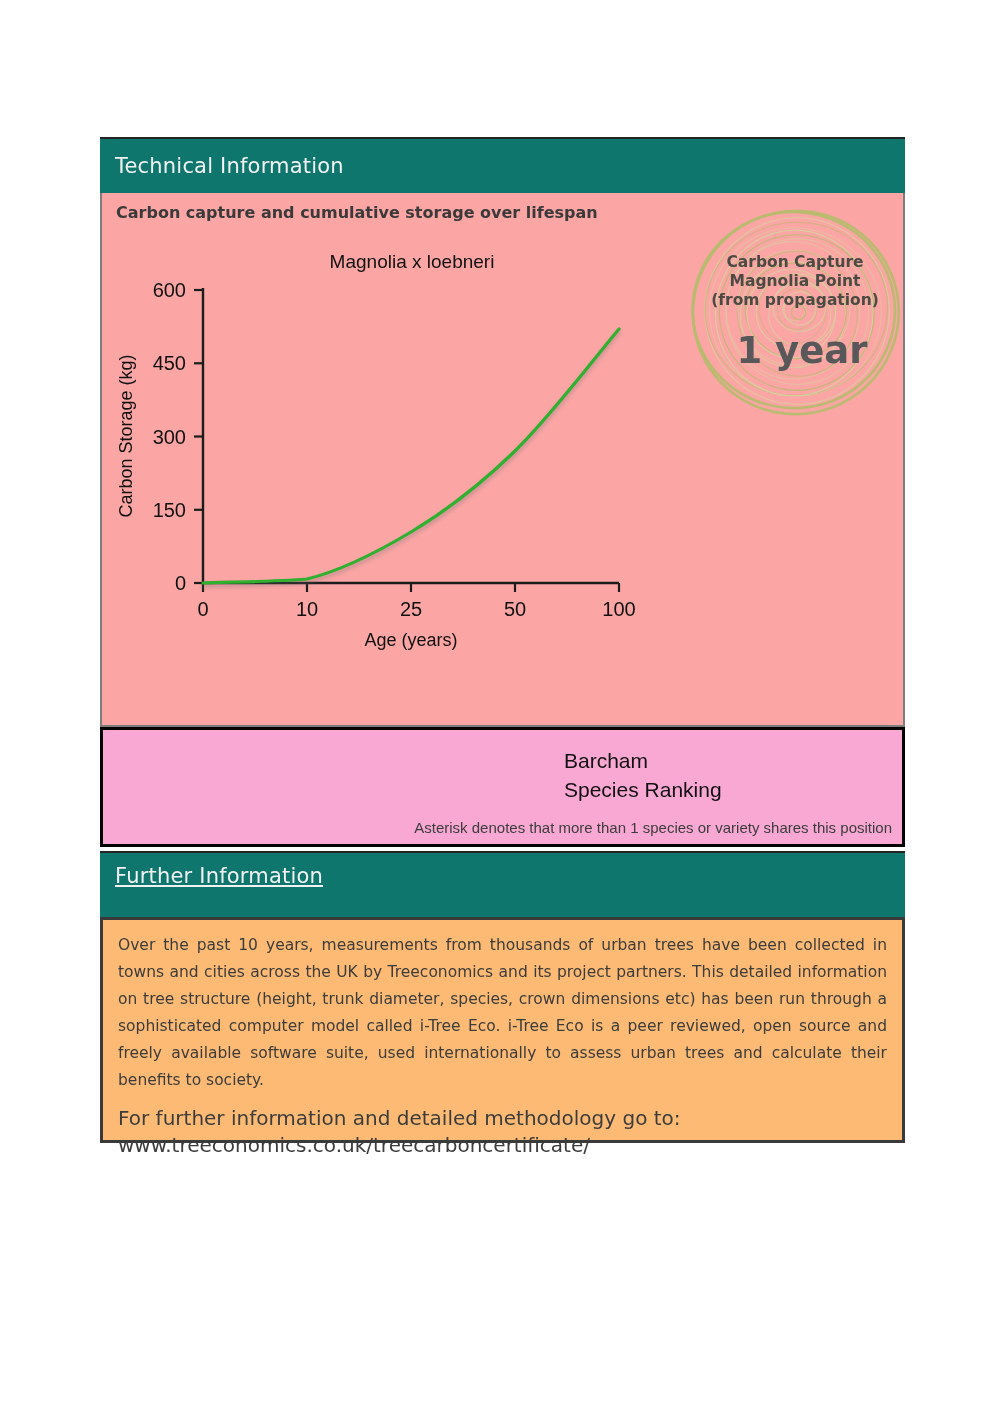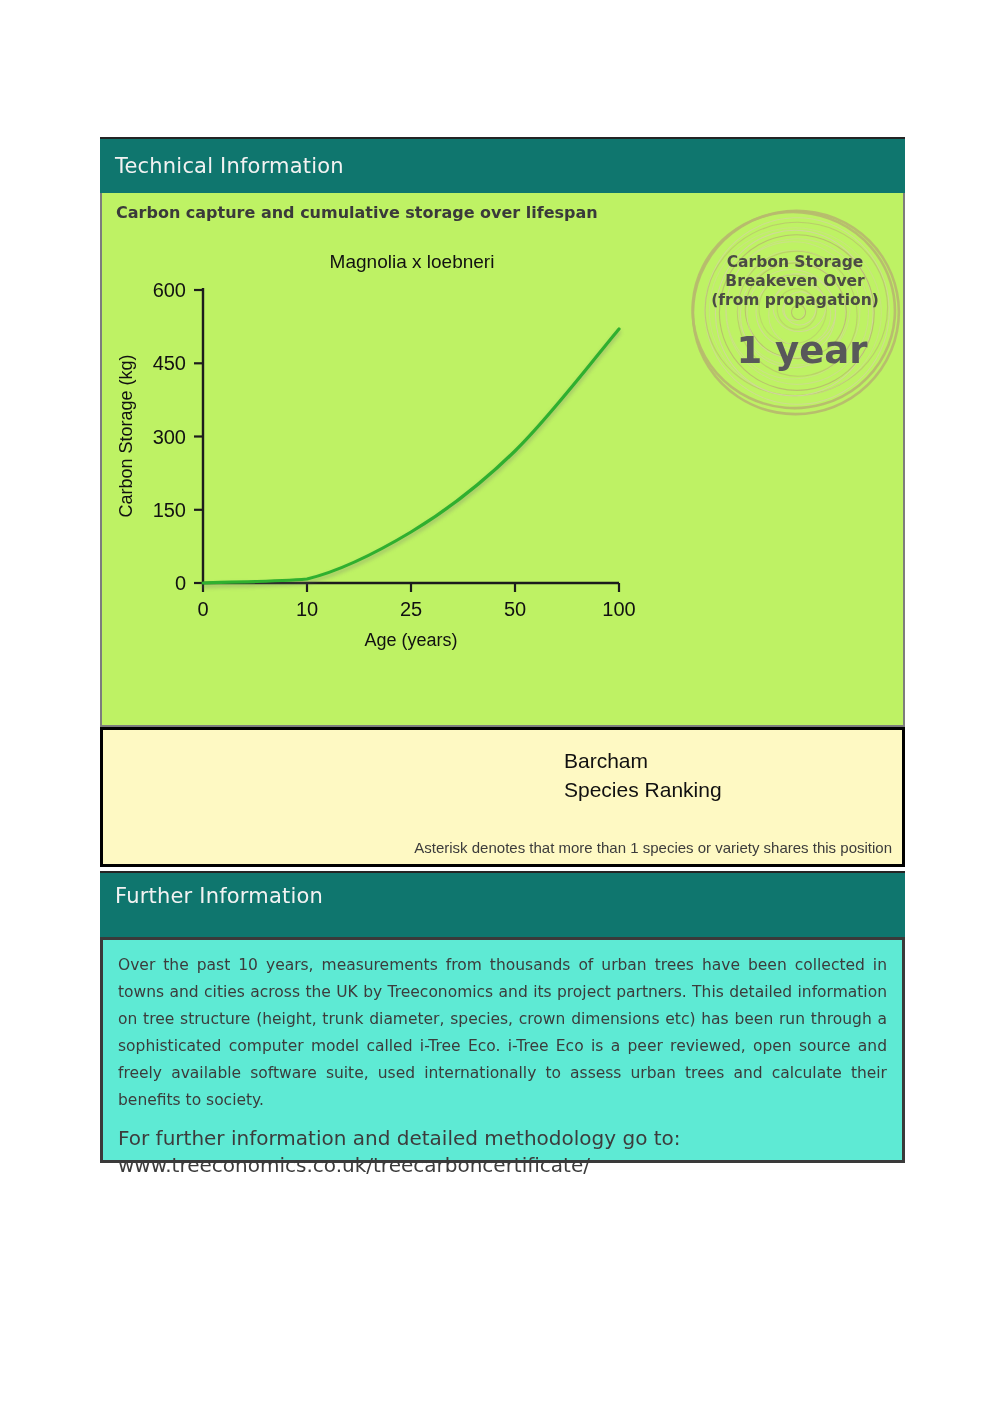--- a/index.html
+++ b/index.html
@@ -10,26 +10,26 @@
   .doc{position:absolute;left:100px;top:137px;width:805px;}
 
   
   .section-bar{
     background:#0f766e;color:#f2f2f2;
     font-size:21px;letter-spacing:.2px;
     border-top:2px solid #242424;
     box-sizing:border-box;
   }
   .bar-technical{height:56px;line-height:54px;padding-left:15px;}
-  .bar-further{height:66px;padding:11px 0 0 15px;}
+  .bar-further{height:66px;padding:11px 0 0 15px;text-decoration:underline;}
 
   
   .panel-technical{
     position:relative;box-sizing:border-box;
-    height:534px;background:#bef264;border:2px solid #7d7d7d;border-top:none;
+    height:534px;background:#fca5a5;border:2px solid #7d7d7d;border-top:none;
   }
   .panel-heading{
     position:absolute;left:14px;top:10px;margin:0;
     font-size:16px;font-weight:bold;color:#3a3a3a;
   }
   .chart-wrap{position:absolute;left:8px;top:45px;width:560px;height:412px;}
   .chart-wrap svg{display:block;}
   .chart-title{font-family:"Liberation Sans",sans-serif;font-size:19px;fill:#111;}
   .tick-label{font-family:"Liberation Sans",sans-serif;font-size:20px;fill:#111;}
   .axis-label{font-family:"Liberation Sans",sans-serif;font-size:18px;fill:#111;}
@@ -50,43 +50,43 @@
     font-size:37px;font-weight:700;color:#58585a;
   }
 
   .panel-description{
     position:absolute;left:14px;top:474px;width:782px;
     font-size:15px;line-height:22.5px;color:#3e3e3e;
   }
 
   
   .ranking-box{
-    display:flex;box-sizing:border-box;height:140px;
-    border:3px solid #000;background:#fef9c3;
+    display:flex;box-sizing:border-box;height:120px;
+    border:3px solid #000;background:#f9a8d4;
     font-family:"Liberation Sans",sans-serif;
   }
   .ranking-left{flex:1;position:relative;}
   .ranking-label{
     position:absolute;left:461px;top:16px;
     font-size:21px;line-height:29px;color:#111;
   }
   .ranking-note{
     position:absolute;right:10px;bottom:8px;
     font-size:15px;color:#3c3c3c;
   }
   .ranking-right{
     width:124px;border-left:3px solid #000;
     display:flex;align-items:center;justify-content:center;
     font-size:28px;color:#000;
   }
   .gap4{height:4px;}
 
   
   .panel-further{
-    box-sizing:border-box;height:226px;background:#5eead4;
+    box-sizing:border-box;height:226px;background:#fdba74;
     border:3px solid #3a3a3a;padding:12px 15px 0 15px;
   }
   .further-paragraph{
     margin:0;font-size:15.5px;line-height:27px;color:#3c3c3c;text-align:justify;
   }
   .further-link-line{
     margin:11px 0 0 0;font-size:20px;line-height:27px;color:#3c3c3c;
   }
 </style>
 </head>
@@ -157,22 +157,22 @@
             <ellipse cx="107.0" cy="110.0" rx="33.6" ry="34.4" transform="rotate(-9.9 109 112)" fill="none" stroke="#b7bb6e" stroke-width="1.1" opacity="0.47"></ellipse>
             <ellipse cx="113.5" cy="116.0" rx="31.0" ry="31.0" transform="rotate(-3.2 109 112)" fill="none" stroke="#d2d69e" stroke-width="1.1" opacity="0.63"></ellipse>
             <ellipse cx="113.8" cy="107.7" rx="26.5" ry="25.2" transform="rotate(-4.7 109 112)" fill="none" stroke="#d2d69e" stroke-width="1.1" opacity="0.77"></ellipse>
             <ellipse cx="111.3" cy="110.3" rx="19.8" ry="20.3" transform="rotate(-8.5 109 112)" fill="none" stroke="#b7bb6e" stroke-width="1.1" opacity="0.49"></ellipse>
             <ellipse cx="113.3" cy="108.4" rx="16.0" ry="16.6" transform="rotate(11.9 109 112)" fill="none" stroke="#d2d69e" stroke-width="1.1" opacity="0.79"></ellipse>
             <ellipse cx="107.9" cy="110.9" rx="11.4" ry="11.0" transform="rotate(5.9 109 112)" fill="none" stroke="#d2d69e" stroke-width="1.1" opacity="0.62"></ellipse>
             <ellipse cx="112.8" cy="112.3" rx="7.1" ry="7.2" transform="rotate(15.0 109 112)" fill="none" stroke="#b7bb6e" stroke-width="1.1" opacity="0.86"></ellipse>
           </g>
       </svg>
       <div class="badge-text">
-        <div>Carbon Storage</div>
-        <div>Breakeven Over</div>
+        <div>Carbon Capture</div>
+        <div>Magnolia Point</div>
         <div>(from propagation)</div>
       </div>
       <div class="badge-value">1 year</div>
     </div>
 
   </div>
 
   <div class="ranking-box">
     <div class="ranking-left">
       <div class="ranking-label">

